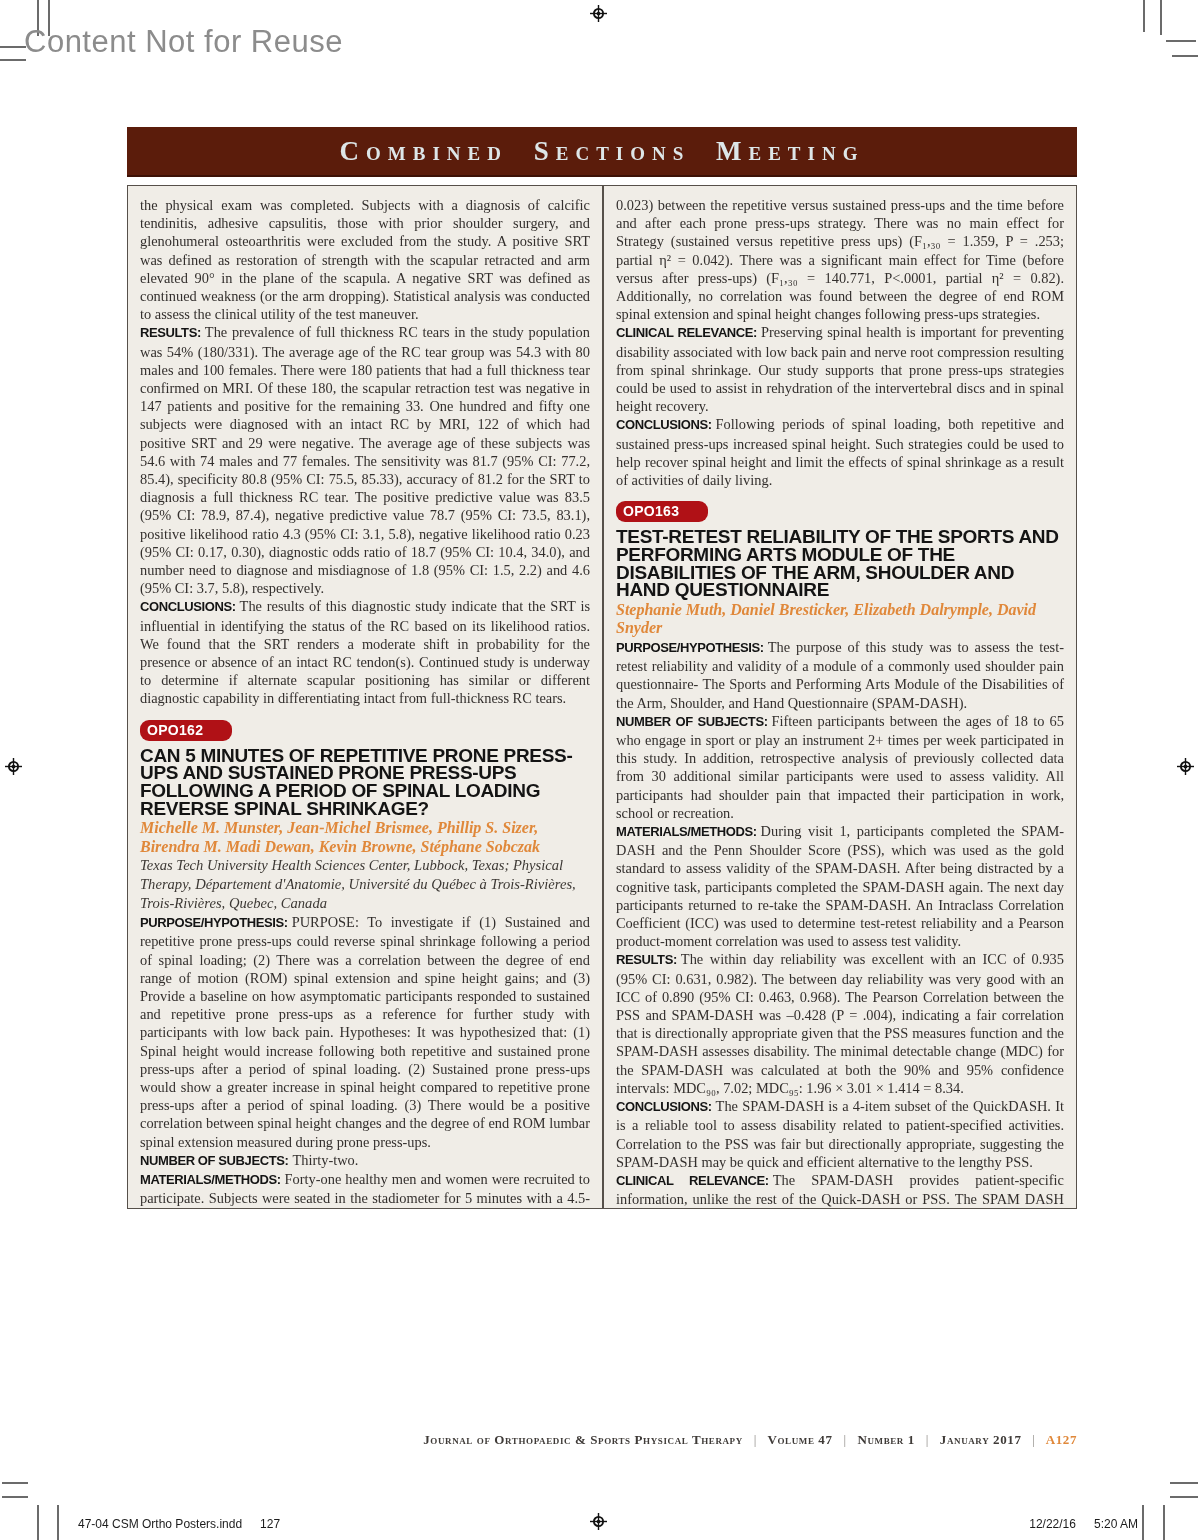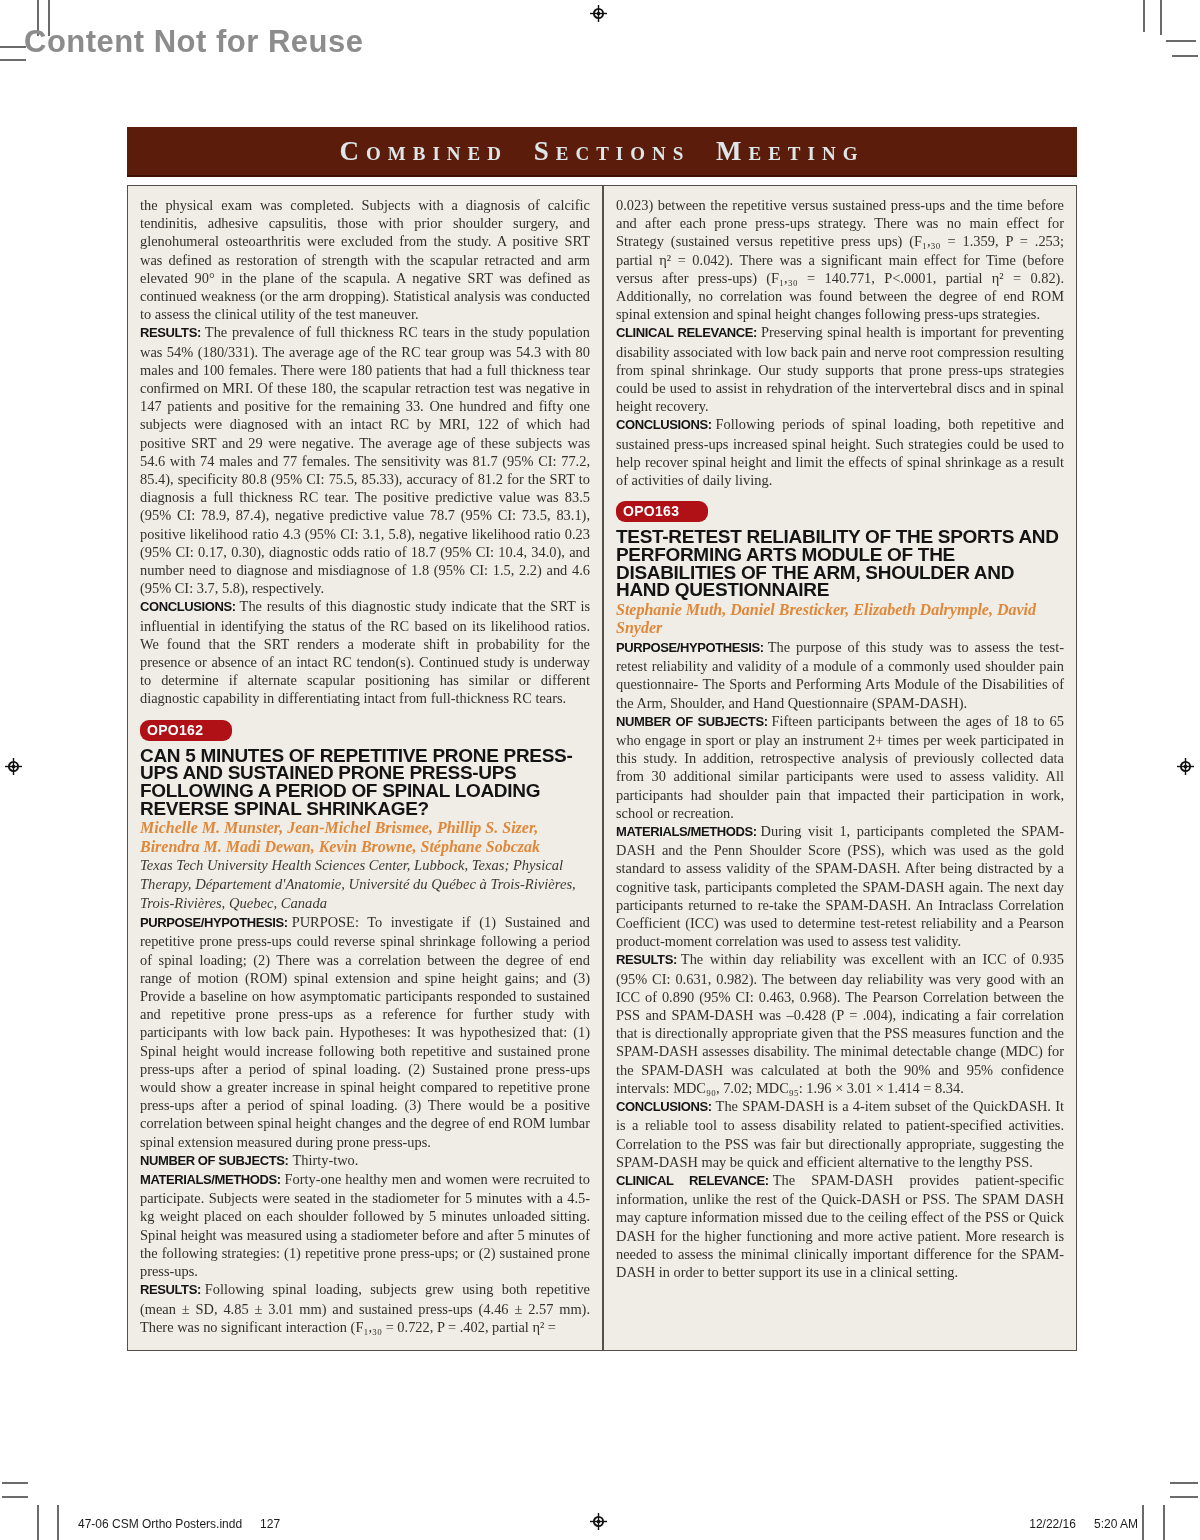--- a/index.html
+++ b/index.html
@@ -5,40 +5,40 @@
   * { margin:0; padding:0; box-sizing:border-box; }
   html,body { background:#ffffff; }
   .page {
     position:relative; width:1200px; height:1540px; background:#ffffff;
     font-family:"Liberation Serif", serif; overflow:hidden;
   }
   
   .watermark {
     position:absolute; left:24px; top:24px; z-index:5;
     font-family:"Liberation Sans", sans-serif;
-    font-size:31px; color:#8c8c8c; letter-spacing:0.5px; white-space:nowrap;font-weight:bold;
+    font-size:31px; color:#8c8c8c; letter-spacing:0.5px; white-space:nowrap;
   }
   
   .crop { position:absolute; background:#6b6b6b; }
   
   .reg { position:absolute; width:17px; height:17px; }
   
   .banner {
     position:absolute; left:127px; top:127px; width:950px; height:50px;
     background:#5b1c0b; display:flex; align-items:center; justify-content:center;
     border-bottom:2px solid #3d1106;
   }
   .banner-title {
     font-family:"Liberation Serif", serif; font-variant:small-caps;
     font-weight:700; font-size:27px; color:#dde6e8;
     letter-spacing:7px; word-spacing:12px; white-space:nowrap;
   }
   
   .content {
-    position:absolute; left:127px; top:185px; width:950px; height:1166px;
+    position:absolute; left:127px; top:185px; width:950px; height:1024px;
     background:#f0ede7; border:1px solid #56504a;
     display:flex;
   }
   .col {
     width:474px; height:100%; padding:10px 12px 8px 12px; overflow:hidden;
     font-size:14.4px; line-height:18.2px; color:#332f2d; text-align:justify;
   }
   .col-right { border-left:2px solid #56504a; }
   p.body { margin:0; }
   .lbl {
@@ -167,21 +167,32 @@
       <p class="body"><span class="lbl">PURPOSE/HYPOTHESIS:</span><span>The purpose of this study was to assess the test-retest reliability and validity of a module of a commonly used shoulder pain questionnaire- The Sports and Performing Arts Module of the Disabilities of the Arm, Shoulder, and Hand Questionnaire (SPAM-DASH).</span></p>
       <p class="body"><span class="lbl">NUMBER OF SUBJECTS:</span><span>Fifteen participants between the ages of 18 to 65 who engage in sport or play an instrument 2+ times per week participated in this study. In addition, retrospective analysis of previously collected data from 30 additional similar participants were used to assess validity. All participants had shoulder pain that impacted their participation in work, school or recreation.</span></p>
       <p class="body"><span class="lbl">MATERIALS/METHODS:</span><span>During visit 1, participants completed the SPAM-DASH and the Penn Shoulder Score (PSS), which was used as the gold standard to assess validity of the SPAM-DASH. After being distracted by a cognitive task, participants completed the SPAM-DASH again. The next day participants returned to re-take the SPAM-DASH. An Intraclass Correlation Coefficient (ICC) was used to determine test-retest reliability and a Pearson product-moment correlation was used to assess test validity.</span></p>
       <p class="body"><span class="lbl">RESULTS:</span><span>The within day reliability was excellent with an ICC of 0.935 (95% CI: 0.631, 0.982). The between day reliability was very good with an ICC of 0.890 (95% CI: 0.463, 0.968). The Pearson Correlation between the PSS and SPAM-DASH was –0.428 (P = .004), indicating a fair correlation that is directionally appropriate given that the PSS measures function and the SPAM-DASH assesses disability. The minimal detectable change (MDC) for the SPAM-DASH was calculated at both the 90% and 95% confidence intervals: MDC₉₀, 7.02; MDC₉₅: 1.96 × 3.01 × 1.414 = 8.34.</span></p>
       <p class="body"><span class="lbl">CONCLUSIONS:</span><span>The SPAM-DASH is a 4-item subset of the QuickDASH. It is a reliable tool to assess disability related to patient-specified activities. Correlation to the PSS was fair but directionally appropriate, suggesting the SPAM-DASH may be quick and efficient alternative to the lengthy PSS.</span></p>
       <p class="body"><span class="lbl">CLINICAL RELEVANCE:</span><span>The SPAM-DASH provides patient-specific information, unlike the rest of the Quick-DASH or PSS. The SPAM DASH may capture information missed due to the ceiling effect of the PSS or Quick DASH for the higher functioning and more active patient. More research is needed to assess the minimal clinically important difference for the SPAM-DASH in order to better support its use in a clinical setting.</span></p>
     </div>
 
   </div>
 
+  <div class="footer">
+    <span>Journal of Orthopaedic &amp; Sports Physical Therapy</span>
+    <span class="sep">|</span>
+    <span>Volume 47</span>
+    <span class="sep">|</span>
+    <span>Number 1</span>
+    <span class="sep">|</span>
+    <span>January 2017</span>
+    <span class="sep">|</span>
+    <span class="pg">A127</span>
+  </div>
 
   <div class="slug slug-left">
-    <span>47-06 CSM Ortho Posters.indd</span><span class="slug-gap">127</span>
+    <span>47-04 CSM Ortho Posters.indd</span><span class="slug-gap">127</span>
   </div>
   <div class="slug slug-right">
     <span>12/22/16</span><span class="slug-gap">5:20 AM</span>
   </div>
 
 </div>
 
 </body></html>

